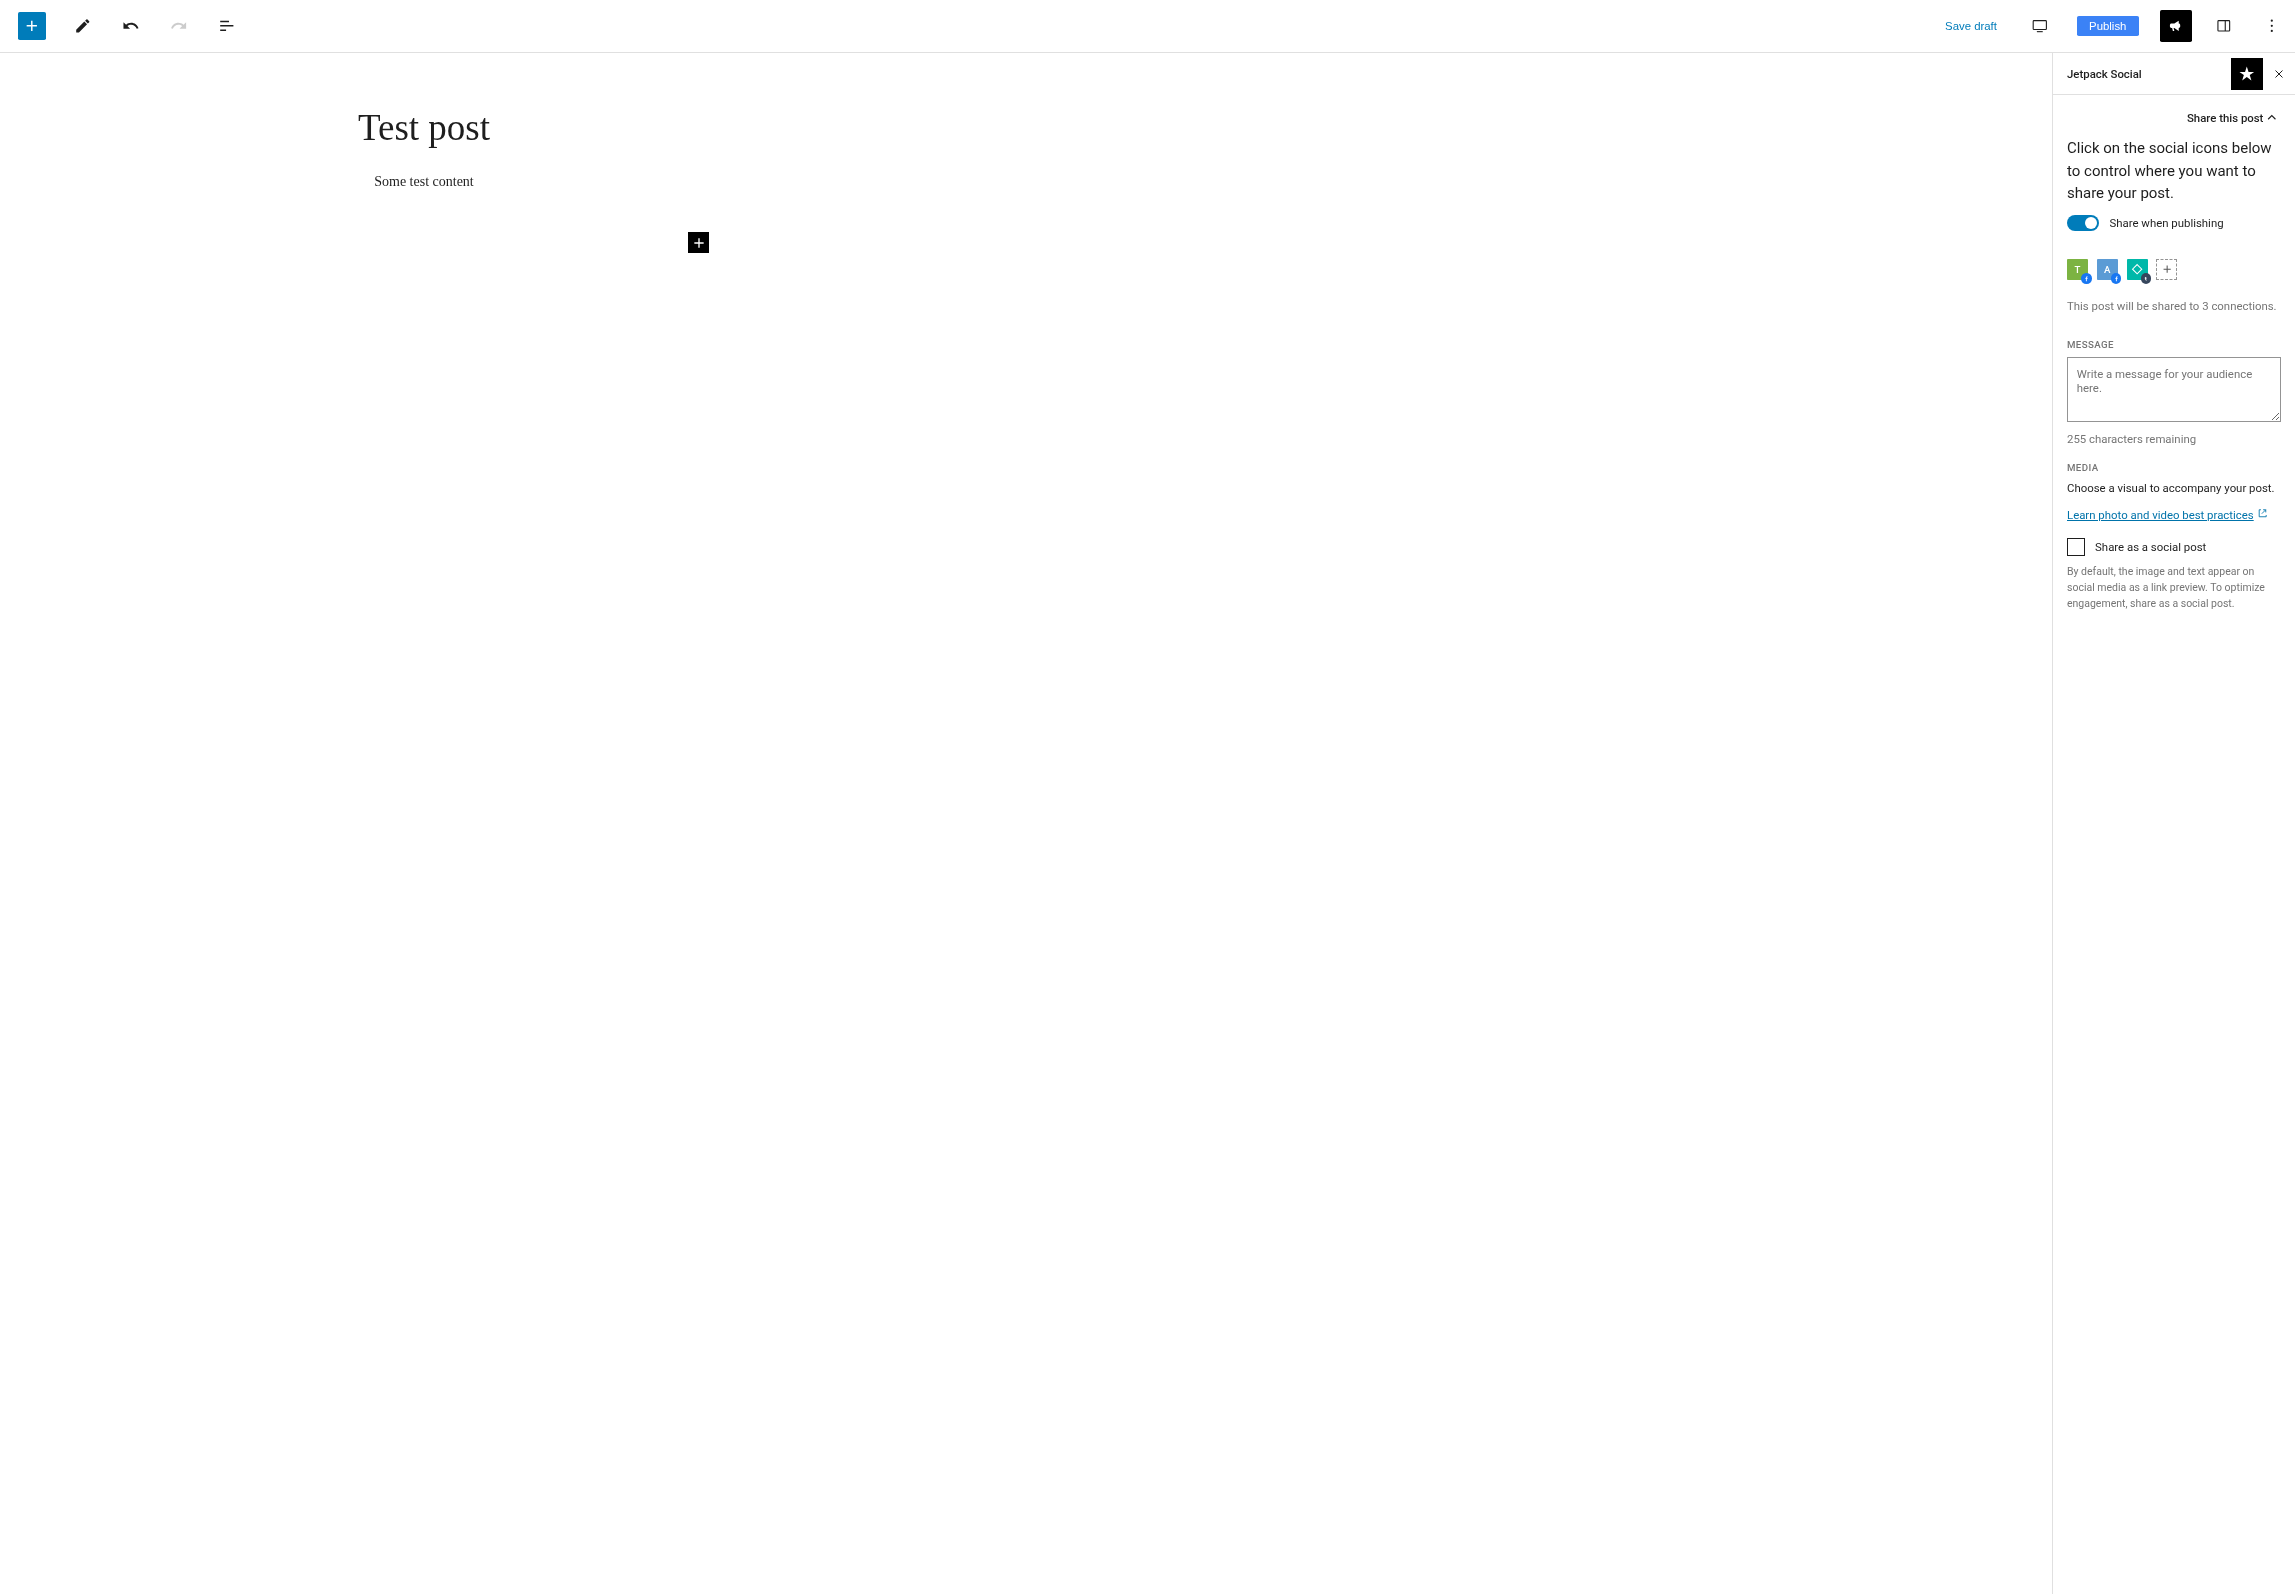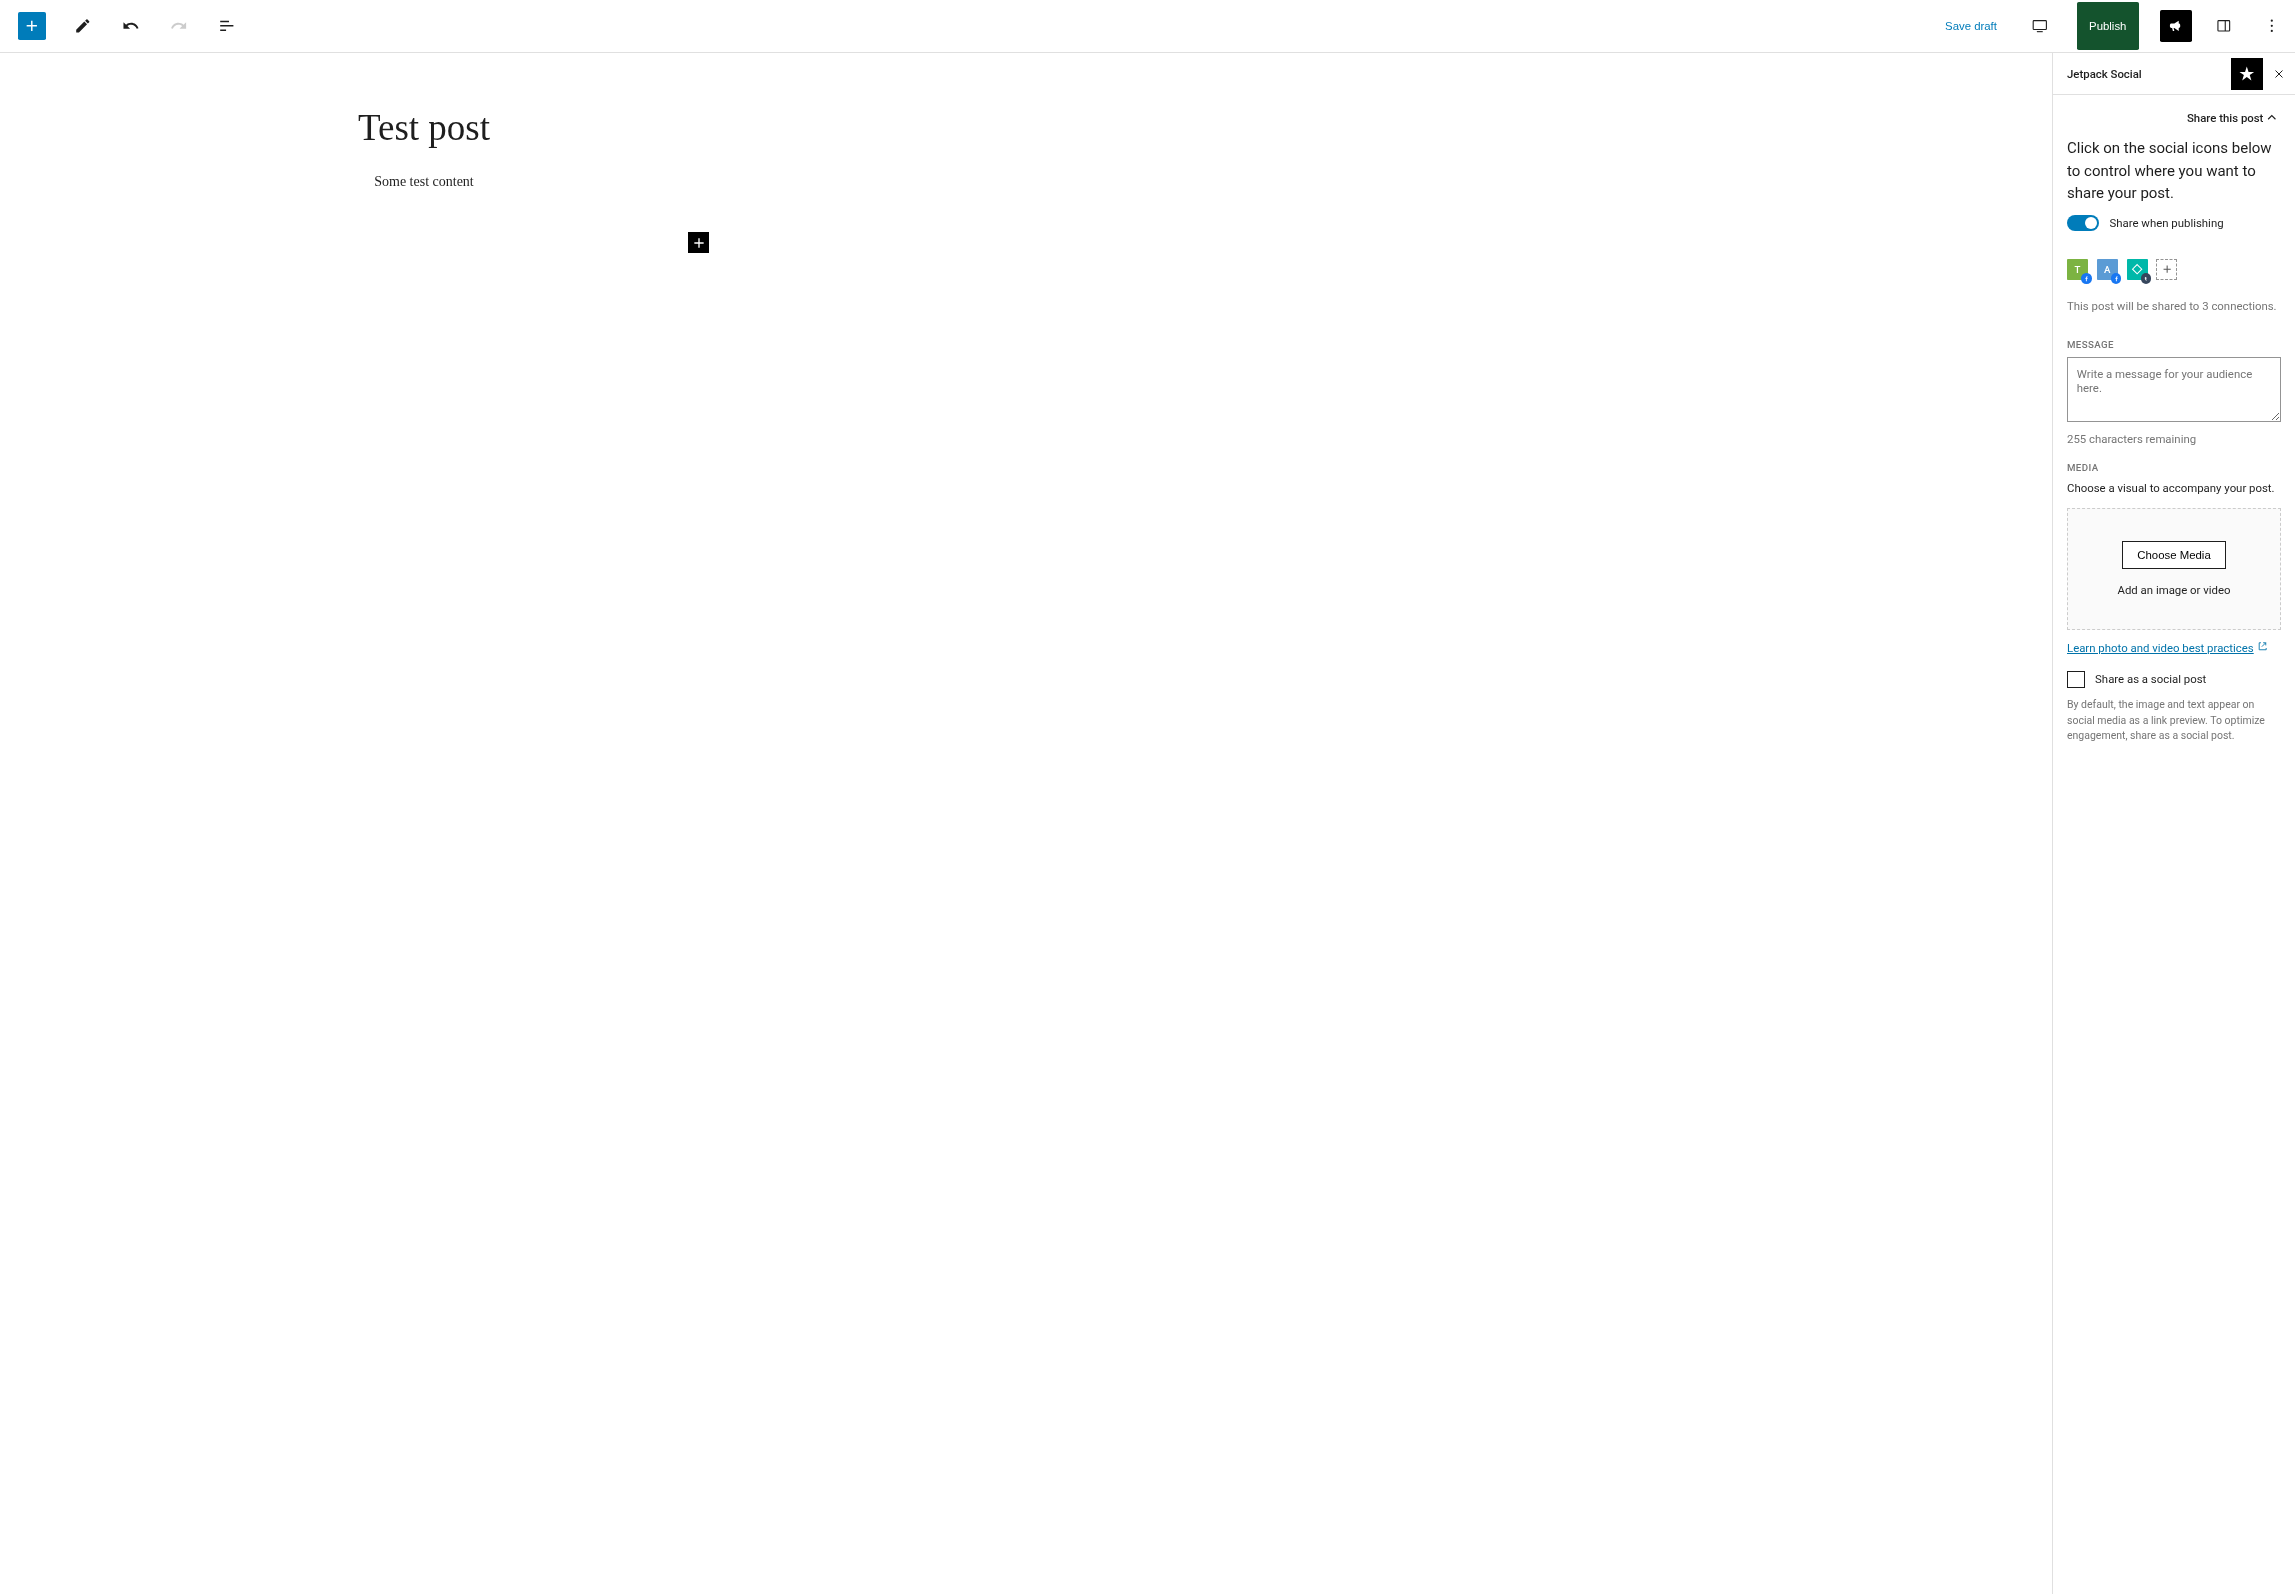--- a/index.html
+++ b/index.html
@@ -49,25 +49,25 @@
     .save-draft {
       color: #007cba;
       background: transparent;
       border: none;
       font-size: 11.4px;
       padding: 0 10.5px;
       cursor: pointer;
       height: 32px;
     }
     .publish-btn {
-      background: #14532d;
+      background: #3b82f6;
       color: #fff;
       border: none;
       padding: 0 12.3px;
-      height: 48px;
+      height: 20px;
       font-size: 11.4px;
       cursor: pointer;
       border-radius: 1.8px;
       margin-left: 5.3px;
     }
     
     
     .main-wrap { display: flex; height: calc(100vh - 53px); }
     .editor-canvas {
       flex: 1;
@@ -457,24 +457,20 @@
       </div>
 
       <p class="connections-text">This post will be shared to 3 connections.</p>
 
       <div class="field-label">MESSAGE</div>
       <textarea class="message-textarea" placeholder="Write a message for your audience here." style=""></textarea>
       <div class="char-count">255 characters remaining</div>
 
       <div class="field-label">MEDIA</div>
       <p class="media-desc">Choose a visual to accompany your post.</p>
-      <div class="media-dropzone">
-        <button class="choose-media-btn">Choose Media</button>
-        <div class="media-hint">Add an image or video</div>
-      </div>
       <a href="#" class="learn-link">
         <span>Learn photo and video best practices</span>
         <svg width="10.5" height="10.5" viewBox="0 0 24 24" fill="none" stroke="currentColor" stroke-width="2">
             <path d="M14 4h6v6M20 4l-9 9M9 4H5v16h16v-4"></path>
           </svg>
       </a>
 
       <div class="checkbox-row">
         <div class="checkbox-custom"></div>
         <span class="checkbox-label">Share as a social post</span>

